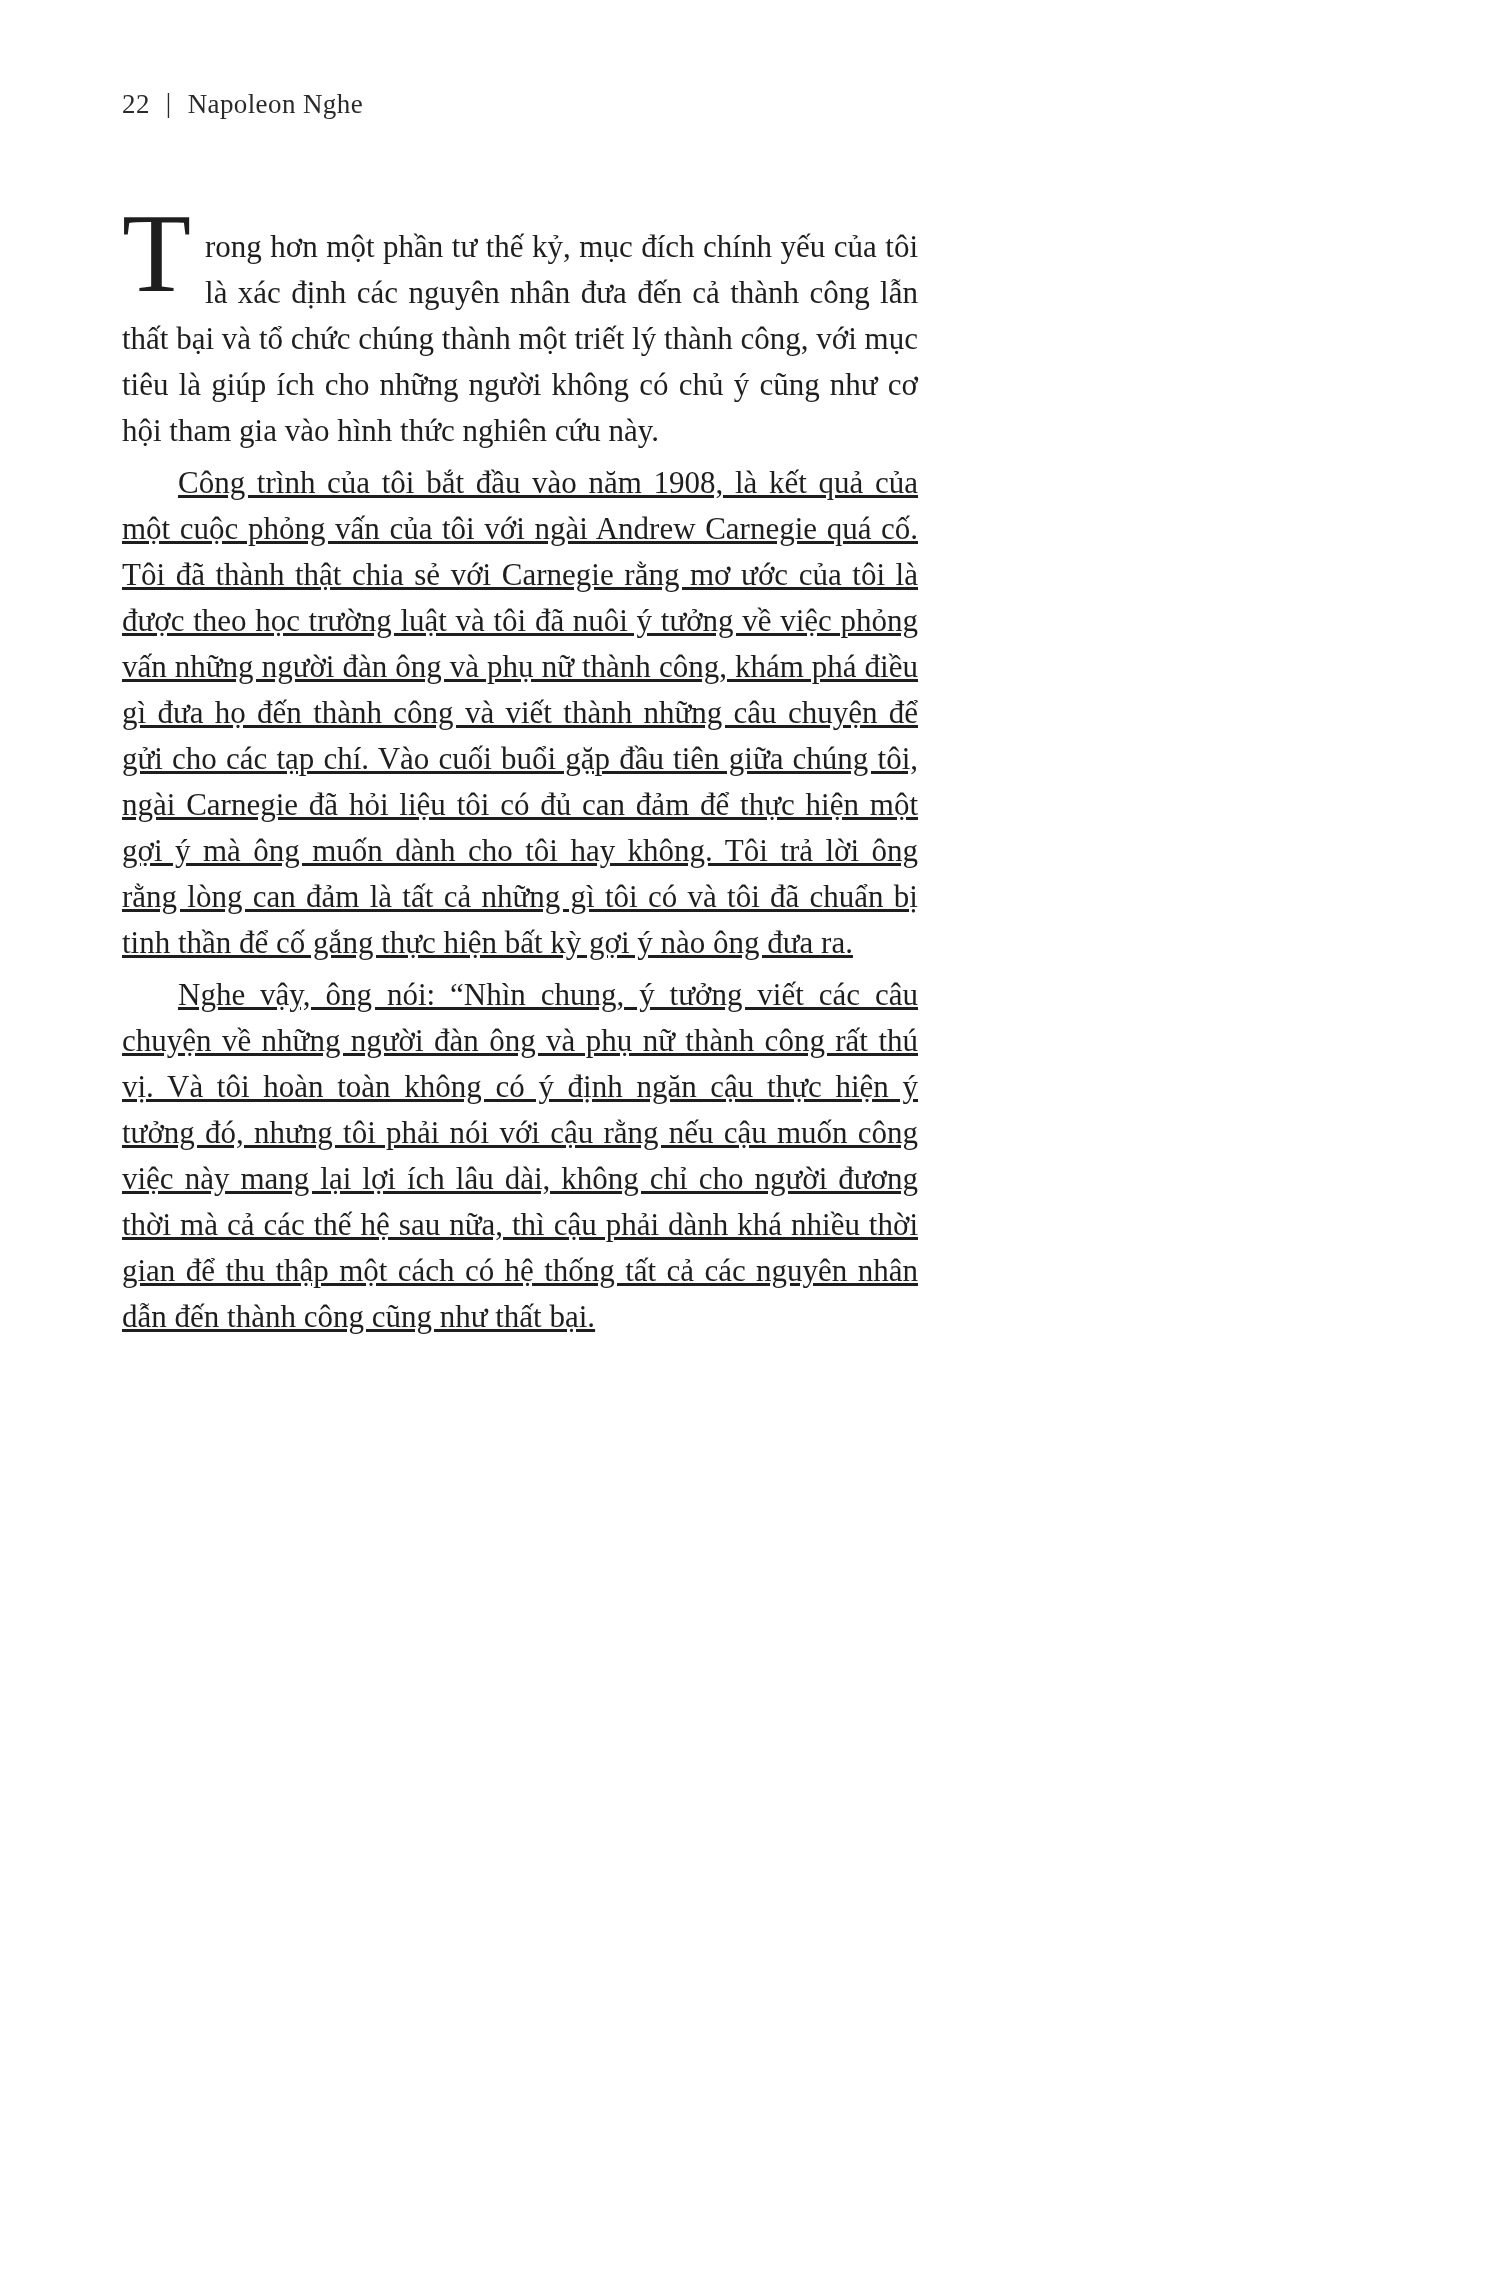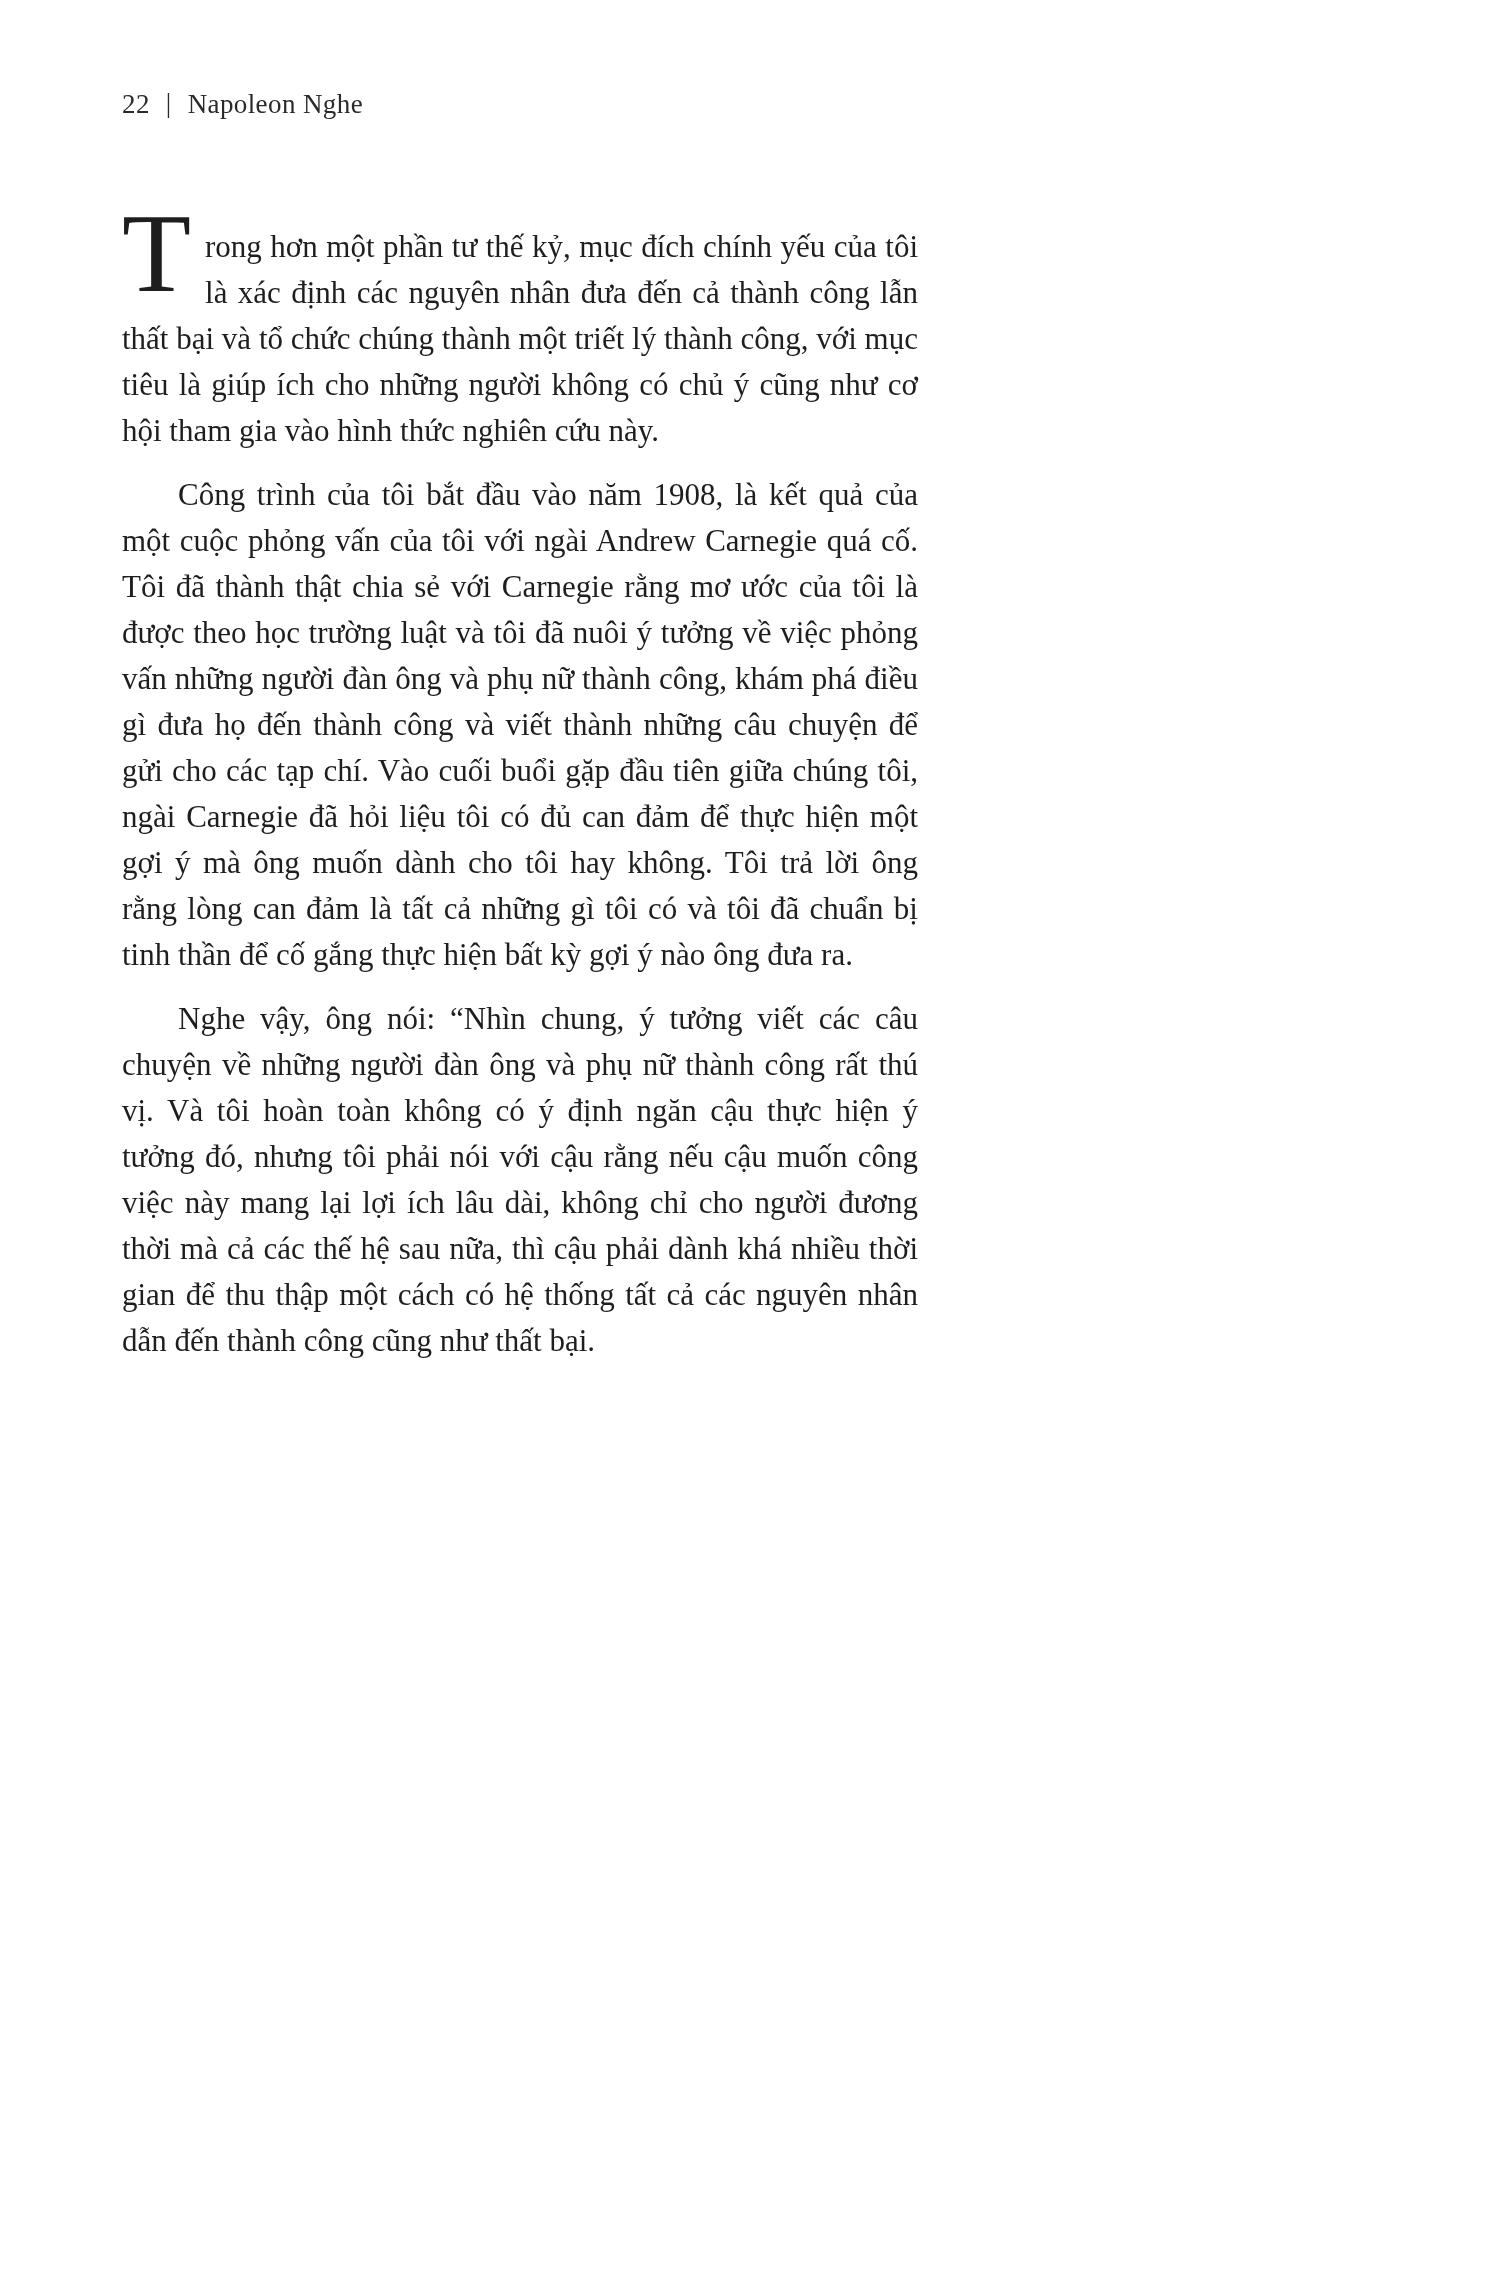--- a/index.html
+++ b/index.html
@@ -46,22 +46,23 @@
     margin-top:104px;
     font-size:31px;
     line-height:46px;
     text-align:justify;
     color:var(--text);
   }
   .text-block p{
     margin:0;
   }
   p.para{
-    margin-top:18px;
+    margin-top:6px;
     text-indent:56px;
+    text-decoration:underline;
   }
   .dropcap{
     float:left;
     font-size:113px;
     line-height:82px;
     padding-right:14px;
     margin-top:-12px;
     color:var(--text);
     font-family:"Liberation Serif","DejaVu Serif",serif;
   }

